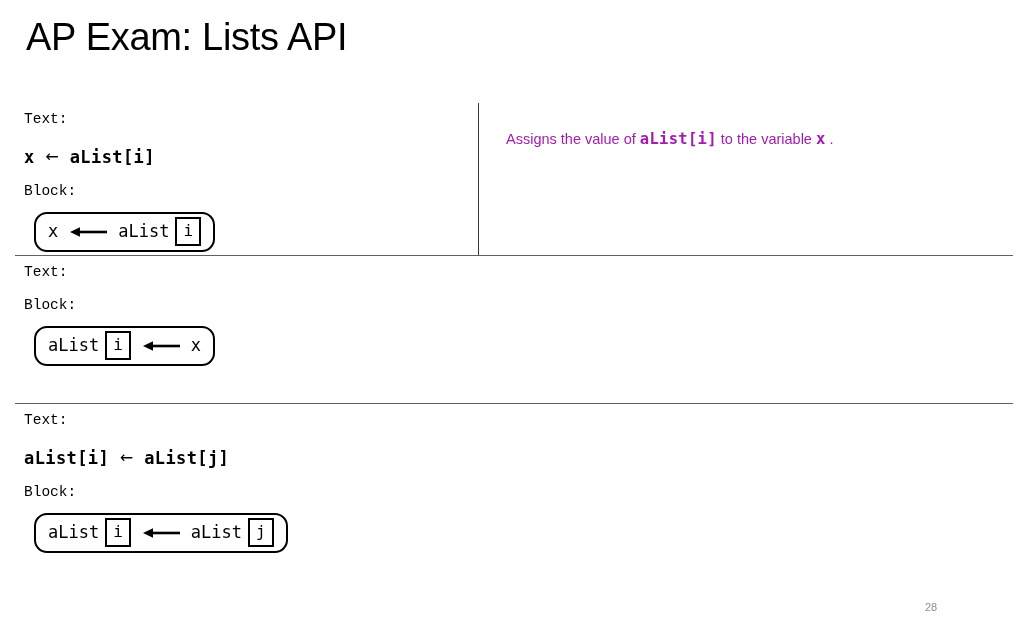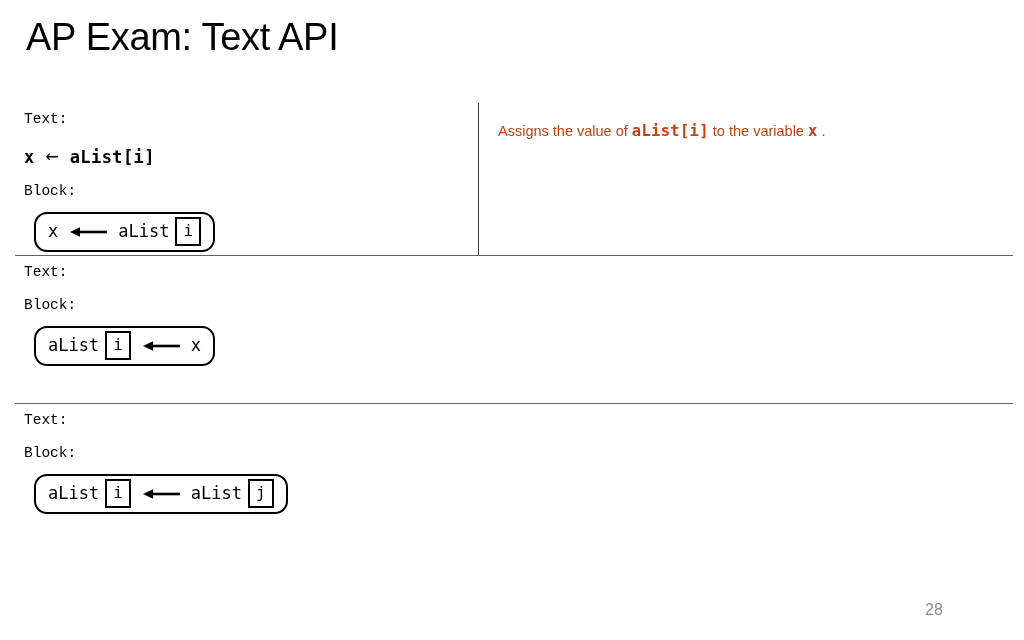--- a/index.html
+++ b/index.html
@@ -135,46 +135,46 @@
     margin: 0 7px;
     position: relative;
   }
   .block-arrow svg { display: block; }
 
   
   .desc {
     font-family: "Liberation Sans", sans-serif;
     font-size: 14.5px;
     line-height: 1.25;
-    color: #c2410c;
-    margin: 8px;
+    color: #a21caf;
+    margin: 16px;
     white-space: nowrap;
   }
   .desc .mono {
     font-family: "DejaVu Sans Mono", monospace;
     font-weight: bold;
     font-size: 15.5px;
     letter-spacing: 0.3px;
     padding: 0 4px;
   }
 
   
   .page-number {
     position: absolute;
     left: 925px;
     top: 601px;
     font-family: "Liberation Sans", sans-serif;
-    font-size: 16px;
+    font-size: 11px;
     color: #8d8d8d;
   }
 </style>
 </head>
 <body>
 
-<div class="slide-title">AP Exam: Text API</div>
+<div class="slide-title">AP Exam: Lists API</div>
 
 <div class="api-table">
 
   <div class="api-row row-0">
     <div class="cell-left">
       <div class="label">Text:</div>
       <div class="code-line"><span>x </span><span class="thin-arrow">←</span><span> aList[i]</span></div>
       <div class="label block-label">Block:</div>
       <div class="block-pill">
         <span class="block-tok">x</span>
@@ -207,20 +207,21 @@
             </svg>
         </span>
         <span class="block-tok">x</span>
       </div>
     </div>
   </div>
 
   <div class="api-row row-2 divider-top">
     <div class="cell-left">
       <div class="label">Text:</div>
+      <div class="code-line"><span>aList[i] </span><span class="thin-arrow">←</span><span> aList[j]</span></div>
       <div class="label block-label">Block:</div>
       <div class="block-pill">
         <span class="block-tok">aList</span>
         <span class="block-idx">i</span>
         <span class="block-arrow">
           <svg width="40" height="14" viewBox="0 0 40 14">
               <path d="M2 7 L12 2.2 L12 11.8 Z" fill="#000"></path>
               <rect x="11" y="5.7" width="28" height="2.6" fill="#000"></rect>
             </svg>
         </span>

